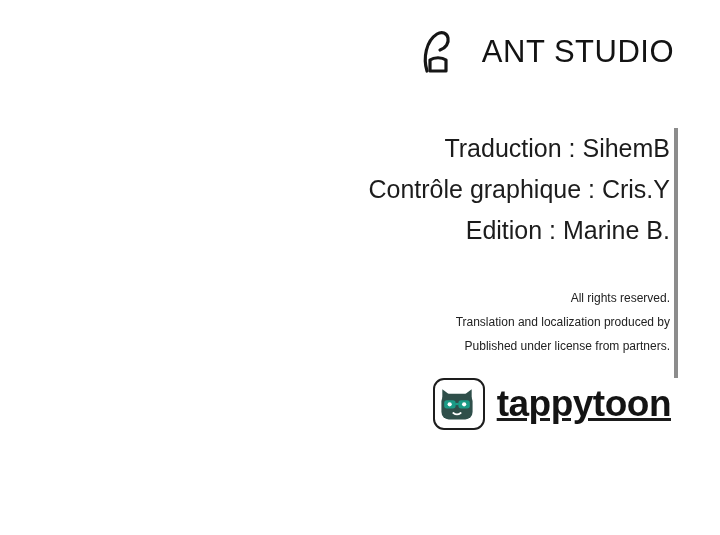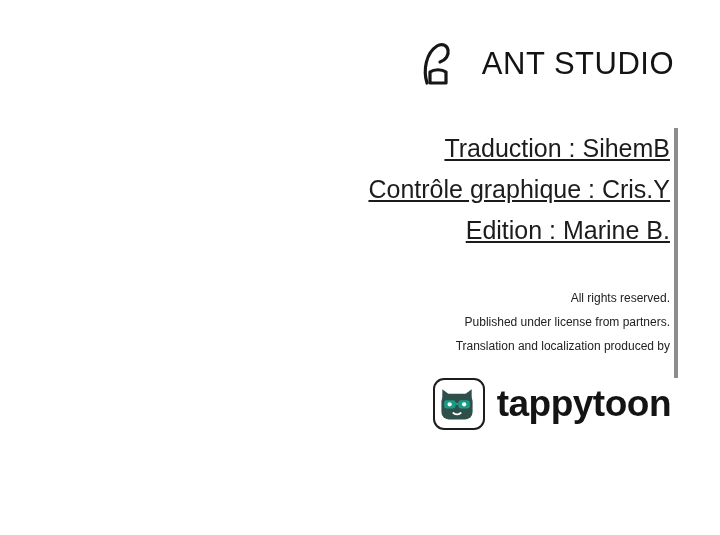--- a/index.html
+++ b/index.html
@@ -18,21 +18,21 @@
 
   .page {
     position: absolute;
     inset: 0;
     background: #ffffff;
   }
 
   
   .studio-row {
     position: absolute;
-    top: 42px;
+    top: 30px;
     right: 46px;
     display: flex;
     align-items: center;
     gap: 24px;
   }
   .studio-mark {
     width: 40px;
     height: 44px;
     display: block;
   }
@@ -54,21 +54,20 @@
     background: #8c8c8c;
   }
 
   
   .credits {
     position: absolute;
     right: 50px;
     top: 128px;
     text-align: right;
     width: 560px;
-    text-decoration: underline;
   }
   .credit-line {
     font-size: 25px;
     line-height: 41px;
     color: #1c1c1c;
     font-weight: 400;
     white-space: nowrap;
   }
 
   
@@ -87,20 +86,21 @@
   }
 
   
   .brand-row {
     position: absolute;
     right: 49px;
     top: 378px;
     display: flex;
     align-items: center;
     gap: 12px;
+    text-decoration: underline;
   }
   .brand-logo {
     width: 48px;
     height: 48px;
     border-radius: 11px;
     background: #ffffff;
     border: 2px solid #1d1d1d;
     position: relative;
     overflow: hidden;
     flex: none;
@@ -132,22 +132,22 @@
   <div class="rule"></div>
 
   <div class="credits">
     <div class="credit-line">Traduction : SihemB</div>
     <div class="credit-line">Contrôle graphique : Cris.Y</div>
     <div class="credit-line">Edition : Marine B.</div>
   </div>
 
   <div class="rights">
     <div class="rights-line">All rights reserved.</div>
+    <div class="rights-line">Translation and localization produced by</div>
     <div class="rights-line">Published under license from partners.</div>
-    <div class="rights-line">Translation and localization produced by</div>
   </div>
 
   <div class="brand-row">
     <span class="brand-logo">
       <svg viewBox="0 0 48 48" width="44" height="44" aria-hidden="true">
         <path d="M8 20 L8 10 L16 16 Z" fill="#2f4f4a"></path>
         <path d="M40 20 L40 10 L32 16 Z" fill="#2f4f4a"></path>
         <rect x="7" y="15" width="34" height="28" rx="8" fill="#2f4f4a"></rect>
         <rect x="10" y="22" width="12.5" height="9" rx="3" fill="#1b9b86"></rect>
         <rect x="25.5" y="22" width="12.5" height="9" rx="3" fill="#1b9b86"></rect>

